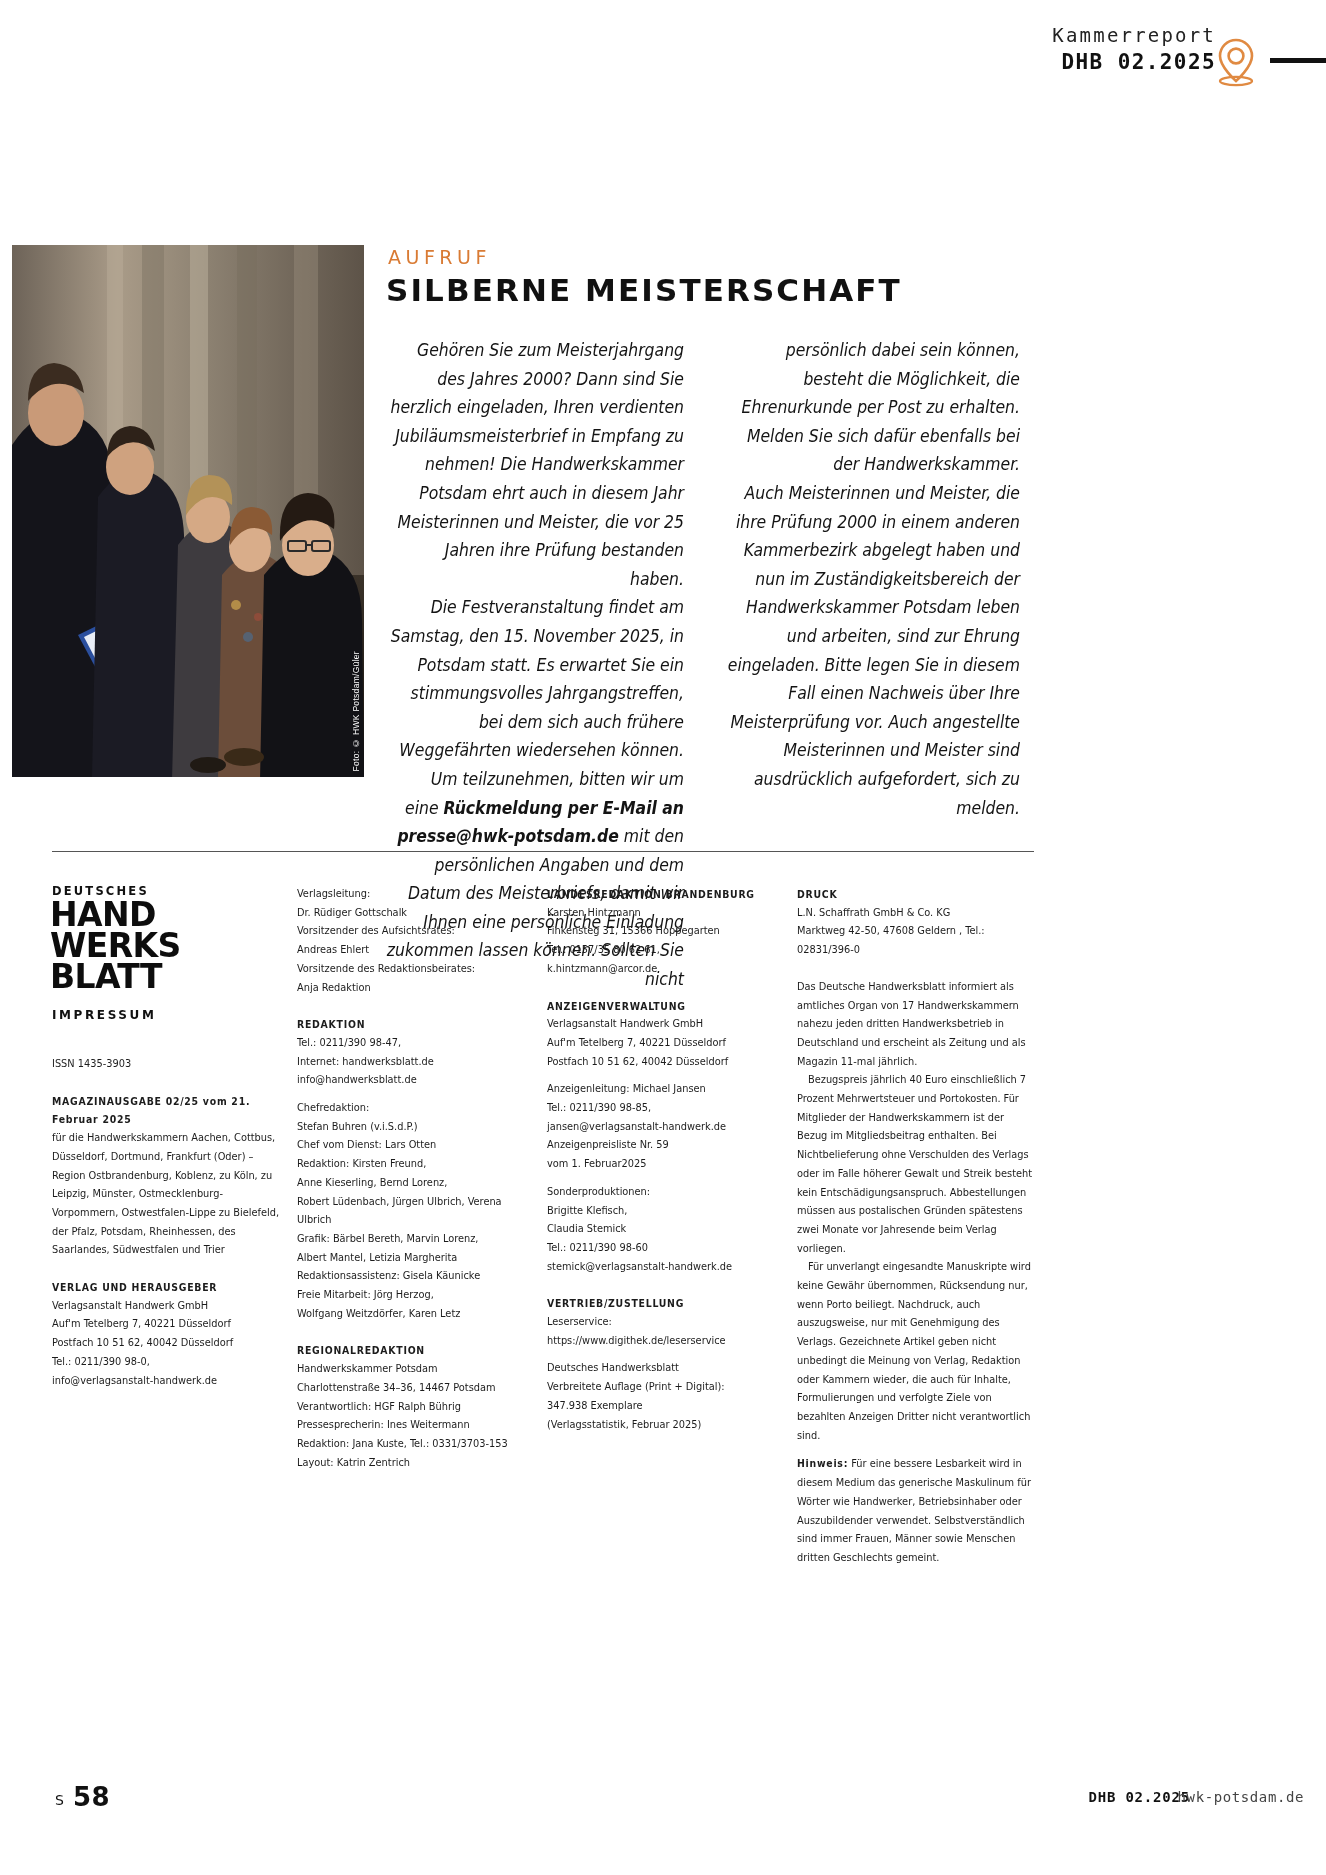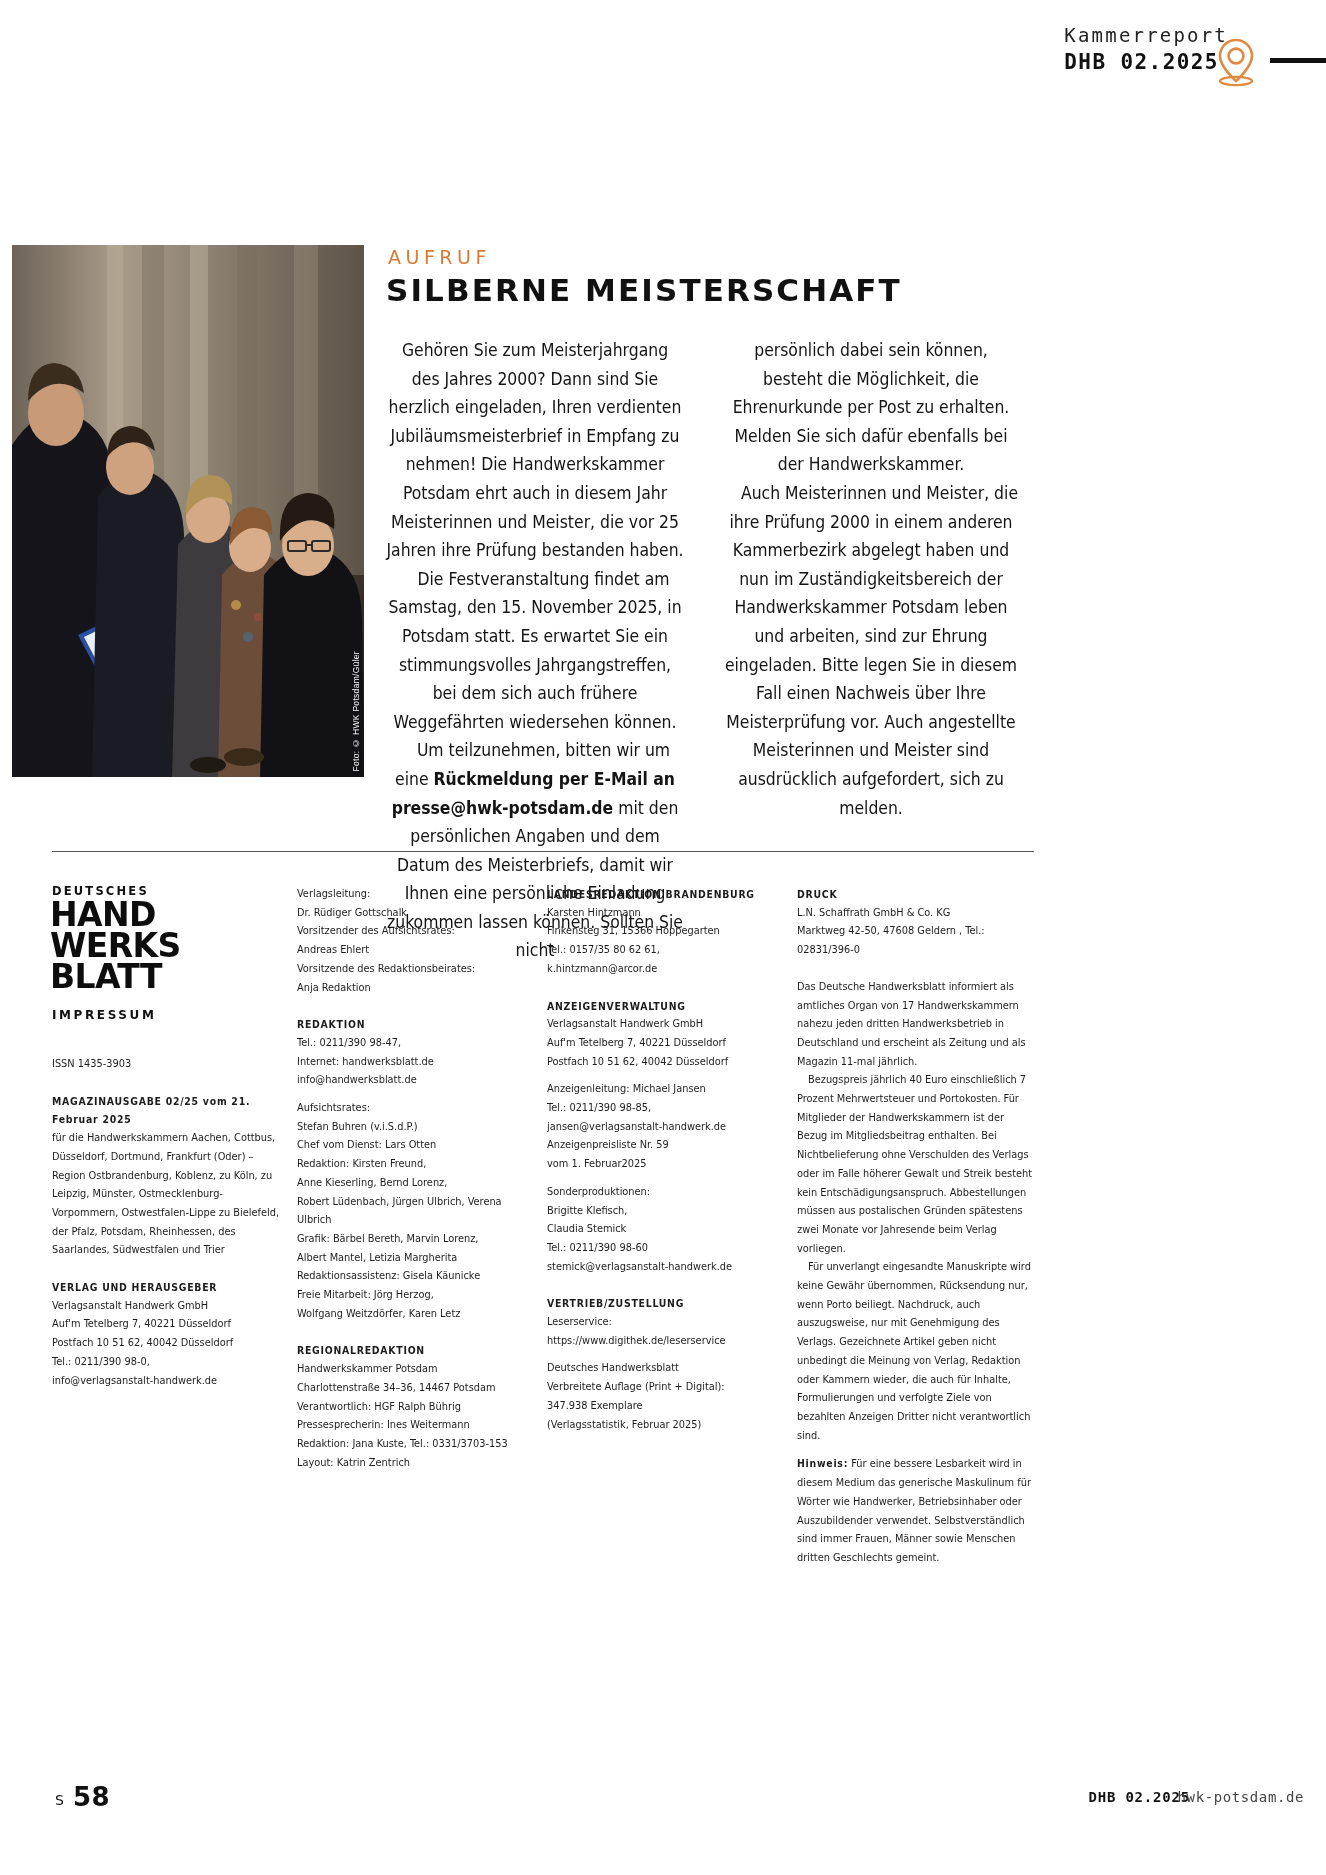--- a/index.html
+++ b/index.html
@@ -19,22 +19,23 @@
   
   .page-header {
     position: absolute;
     top: 22px;
     right: 0px;
     width: 560px;
     height: 70px;
   }
   .hdr-text-block {
     position: absolute;
-    right: 98px;
+    right: 110px;
     top: 0;
+    text-align: right;
   }
   .hdr-kammerreport {
     font-family: "DejaVu Sans Mono", monospace;
     font-size: 19px;
     letter-spacing: 2.2px;
     color: #222;
     line-height: 26px;
     white-space: nowrap;
   }
   .hdr-dhb {
@@ -107,23 +108,24 @@
     color: #111;
     white-space: nowrap;
   }
 
   .col {
     position: absolute;
     font-family: "DejaVu Sans Condensed", "DejaVu Sans", sans-serif;
     font-size: 17.4px;
     line-height: 28.6px;
     color: #141414;
-    text-align: center;
+    text-align: right;
     width: 298px;
     font-stretch: condensed;
+    font-style: italic;
   }
   .col p { margin: 0; }
   .col p.indent { text-indent: 17px; }
   .col b { font-weight: bold; }
   #article-col-1 { left: 386px; top: 336px; }
   #article-col-2 { left: 722px; top: 336px; }
 
   
   .divider {
     position: absolute;
@@ -315,21 +317,21 @@
   <p>Vorsitzender des Aufsichtsrates:</p>
   <p>Andreas Ehlert</p>
   <p>Vorsitzende des Redaktionsbeirates:</p>
   <p>Anja Redaktion</p>
   <div class="sp"></div>
   <p class="hd">REDAKTION</p>
   <p>Tel.: 0211/390 98-47,</p>
   <p>Internet: handwerksblatt.de</p>
   <p>info@handwerksblatt.de</p>
   <div class="sp-sm"></div>
-  <p>Aufsichtsrates:</p>
+  <p>Chefredaktion:</p>
   <p>Stefan Buhren (v.i.S.d.P.)</p>
   <p>Chef vom Dienst: Lars Otten</p>
   <p>Redaktion: Kirsten Freund,</p>
   <p>Anne Kieserling, Bernd Lorenz,</p>
   <p>Robert Lüdenbach, Jürgen Ulbrich, Verena Ulbrich</p>
   <p>Grafik: Bärbel Bereth, Marvin Lorenz,</p>
   <p>Albert Mantel, Letizia Margherita</p>
   <p>Redaktionsassistenz: Gisela Käunicke</p>
   <p>Freie Mitarbeit: Jörg Herzog,</p>
   <p>Wolfgang Weitzdörfer, Karen Letz</p>

